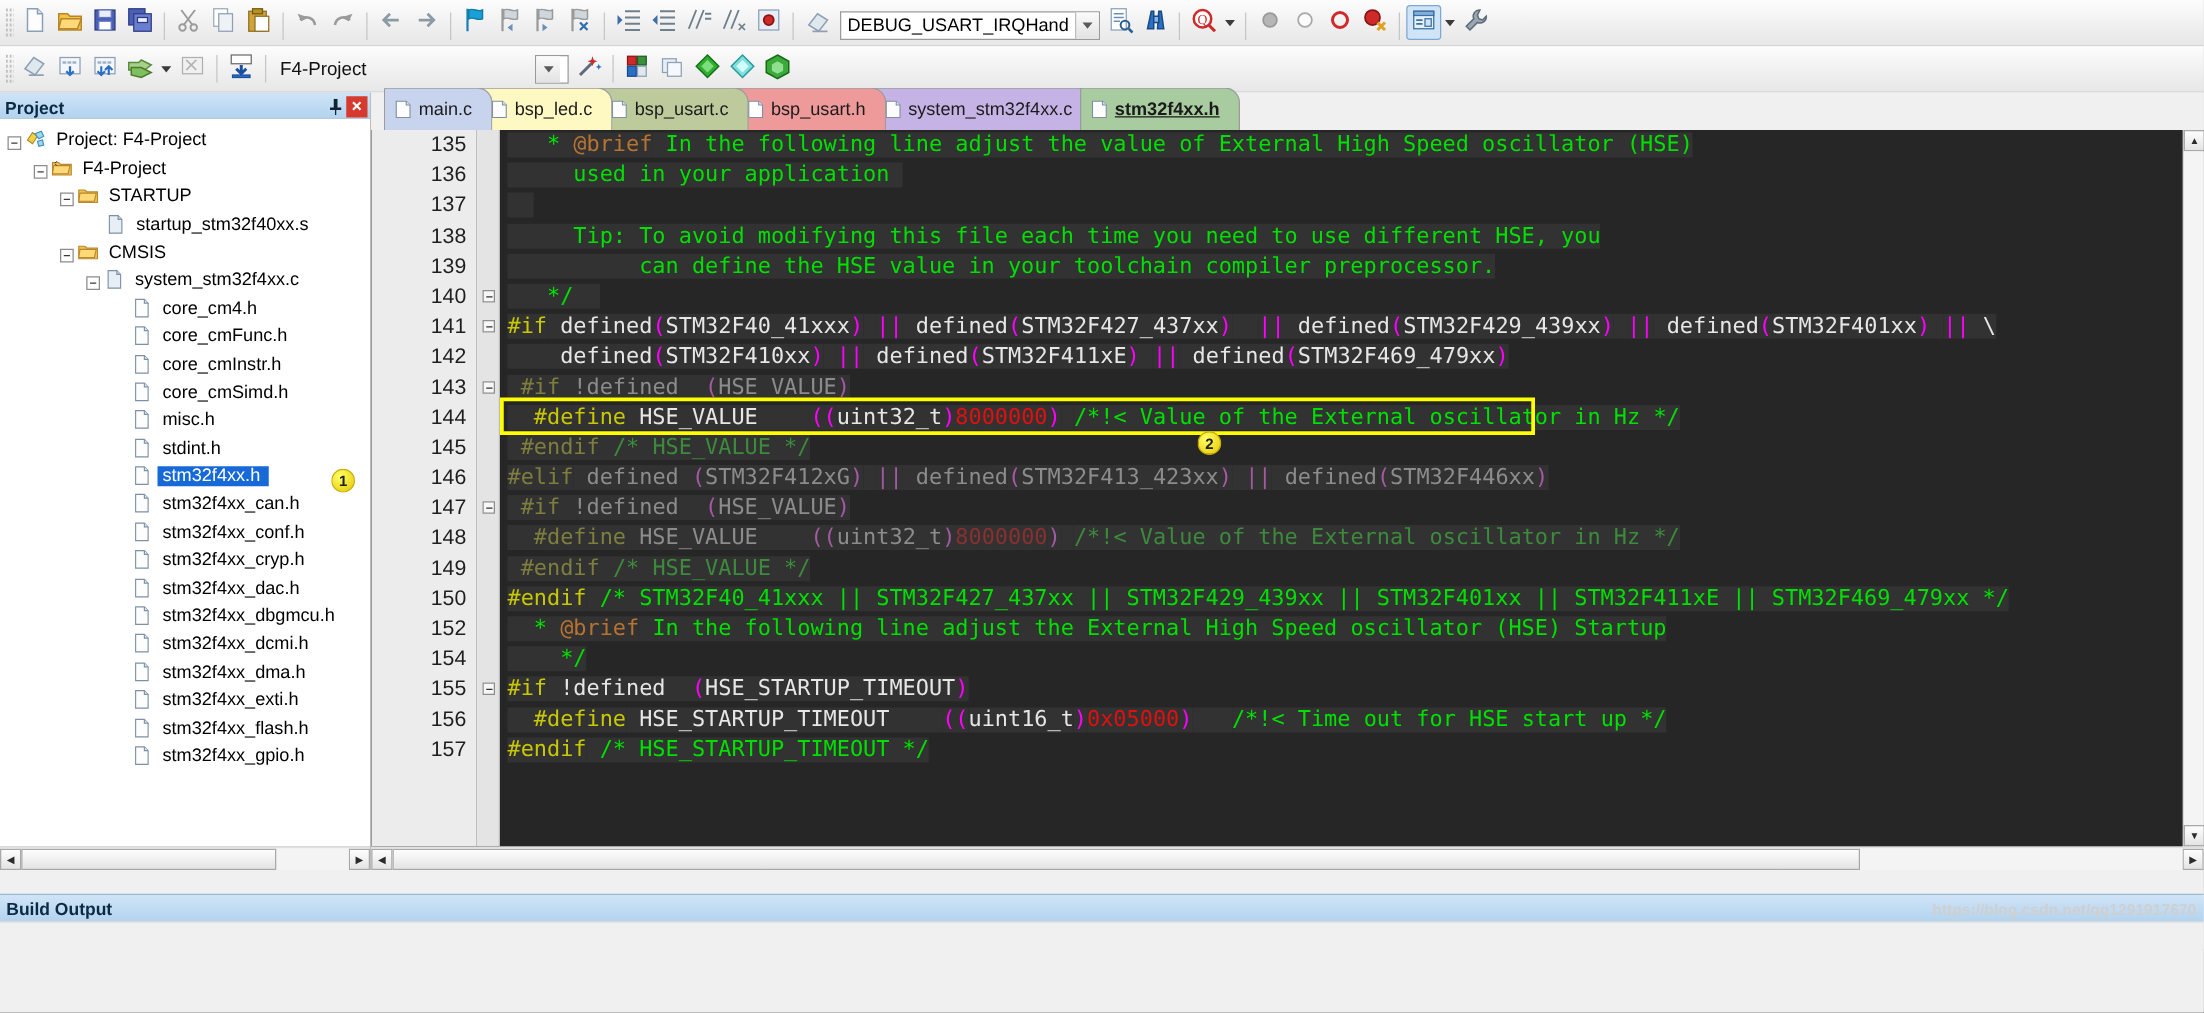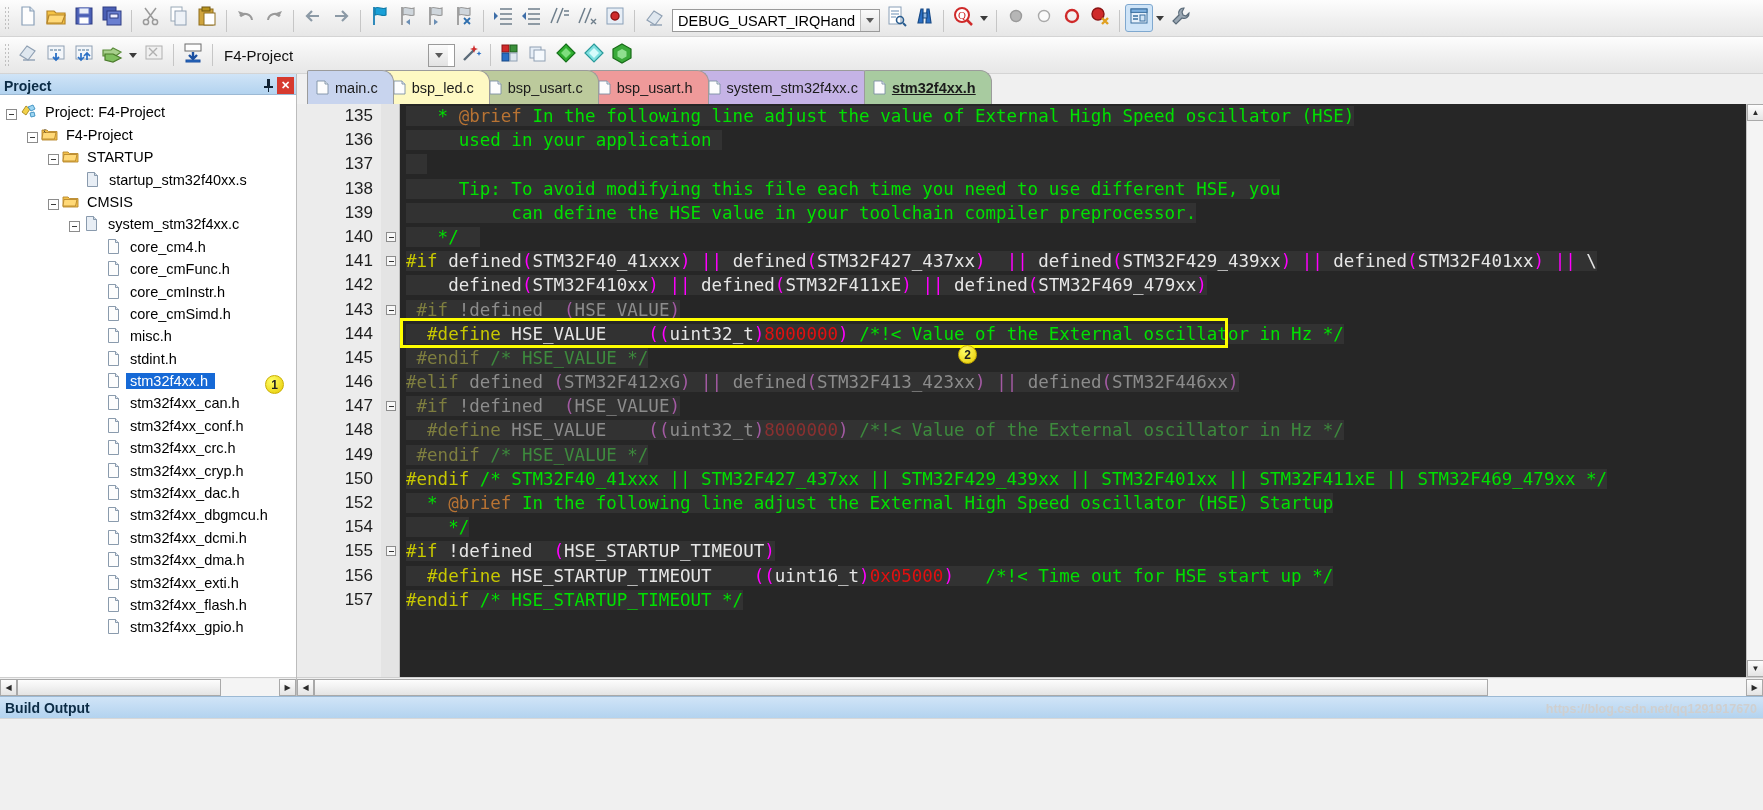--- a/index.html
+++ b/index.html
@@ -249,20 +249,21 @@
 
   
   .build-bar {
     height: 22px;
     background: linear-gradient(to bottom,#d0e4f7,#b3d3ef);
     border-top: 1px solid #9cb9d4;
     display:flex; align-items:center;
     font-size: 14px; font-weight:bold; color:#0b2b45;
     padding-left: 5px;
     position: relative;
+    margin-top: 19px;
   }
   .wm {
     position:absolute; right: 6px; bottom: 2px;
     font-size: 12.5px; color:#cfcfcf;
     font-family:"Liberation Sans", sans-serif;
   }
   .statusbar {
     height: 22px; background:#f0f0f0; border-top:1px solid #d7d7d7;
   }
 </style>
@@ -728,29 +729,20 @@
             </svg></span>
           <span class="lbl">stm32f4xx_conf.h</span>
         </div>
         <div class="node">
           <span class="ind" style="width: 90px;"></span>
           <span class="ind" style="width: 15px;"></span>
           <span class="ico"><svg width="17" height="17" viewBox="0 0 17 17">
               <path d="M3.5 1.5h7l3 3v11h-10z" fill="#fdfdfd" stroke="#7d90a4" stroke-width="0.9"></path>
               <path d="M10.5 1.5v3h3" fill="#e3eaf2" stroke="#7d90a4" stroke-width="0.9"></path>
             </svg></span>
-          <span class="lbl">stm32f4xx_crc.h</span>
-        </div>
-        <div class="node">
-          <span class="ind" style="width: 90px;"></span>
-          <span class="ind" style="width: 15px;"></span>
-          <span class="ico"><svg width="17" height="17" viewBox="0 0 17 17">
-              <path d="M3.5 1.5h7l3 3v11h-10z" fill="#fdfdfd" stroke="#7d90a4" stroke-width="0.9"></path>
-              <path d="M10.5 1.5v3h3" fill="#e3eaf2" stroke="#7d90a4" stroke-width="0.9"></path>
-            </svg></span>
           <span class="lbl">stm32f4xx_cryp.h</span>
         </div>
         <div class="node">
           <span class="ind" style="width: 90px;"></span>
           <span class="ind" style="width: 15px;"></span>
           <span class="ico"><svg width="17" height="17" viewBox="0 0 17 17">
               <path d="M3.5 1.5h7l3 3v11h-10z" fill="#fdfdfd" stroke="#7d90a4" stroke-width="0.9"></path>
               <path d="M10.5 1.5v3h3" fill="#e3eaf2" stroke="#7d90a4" stroke-width="0.9"></path>
             </svg></span>
           <span class="lbl">stm32f4xx_dac.h</span>

